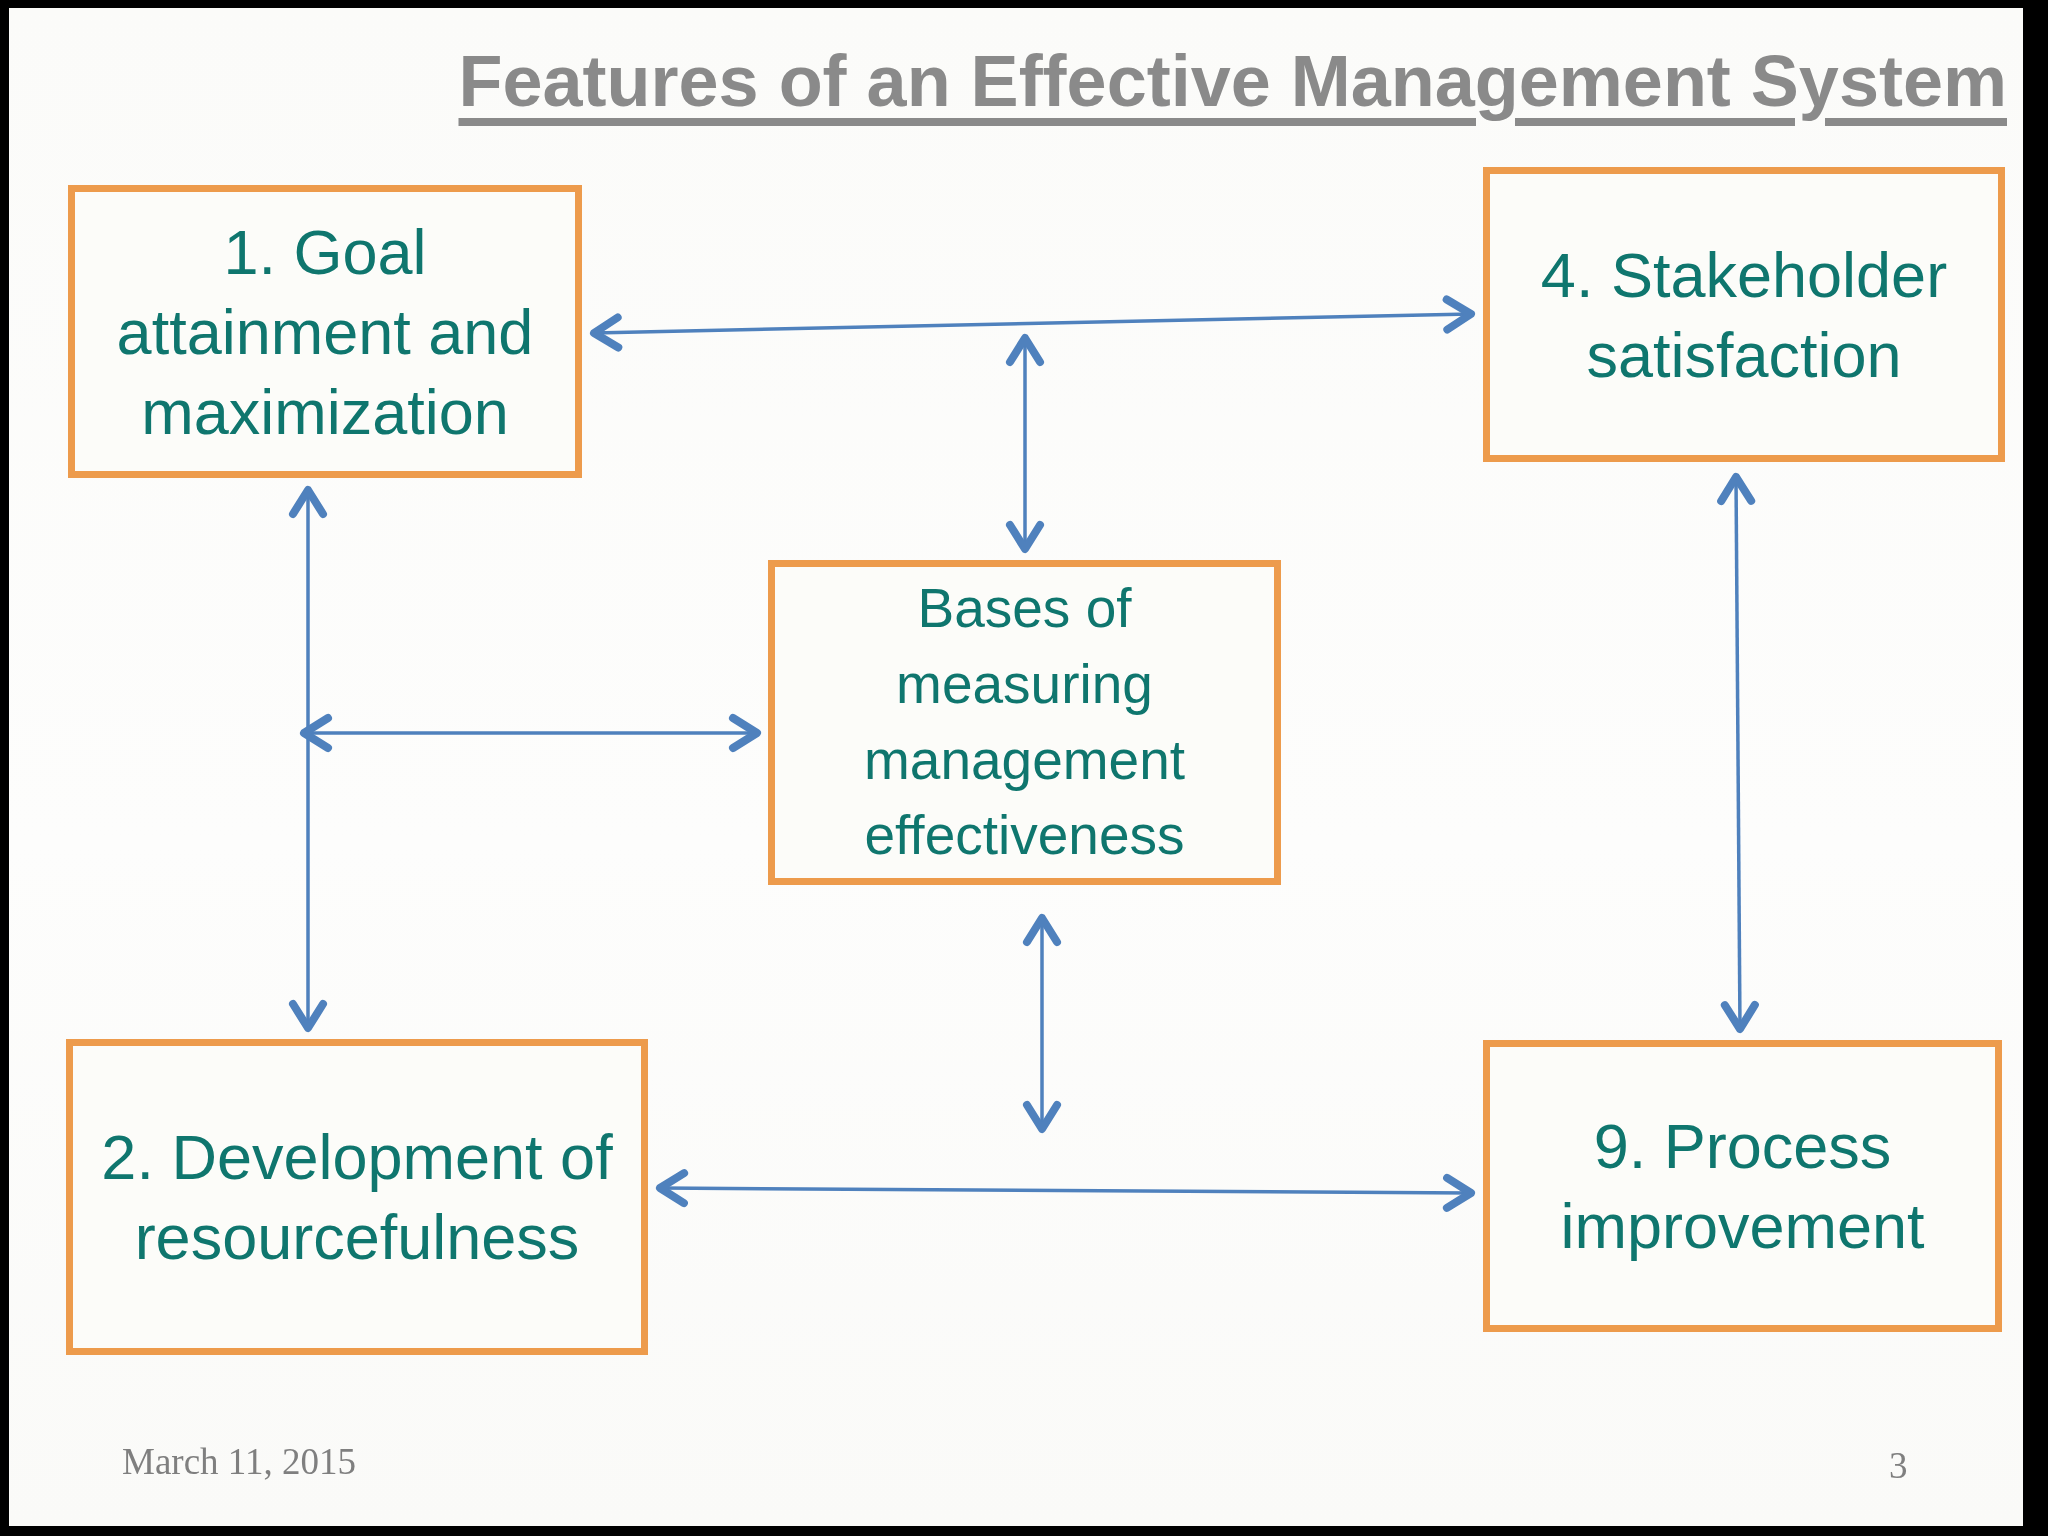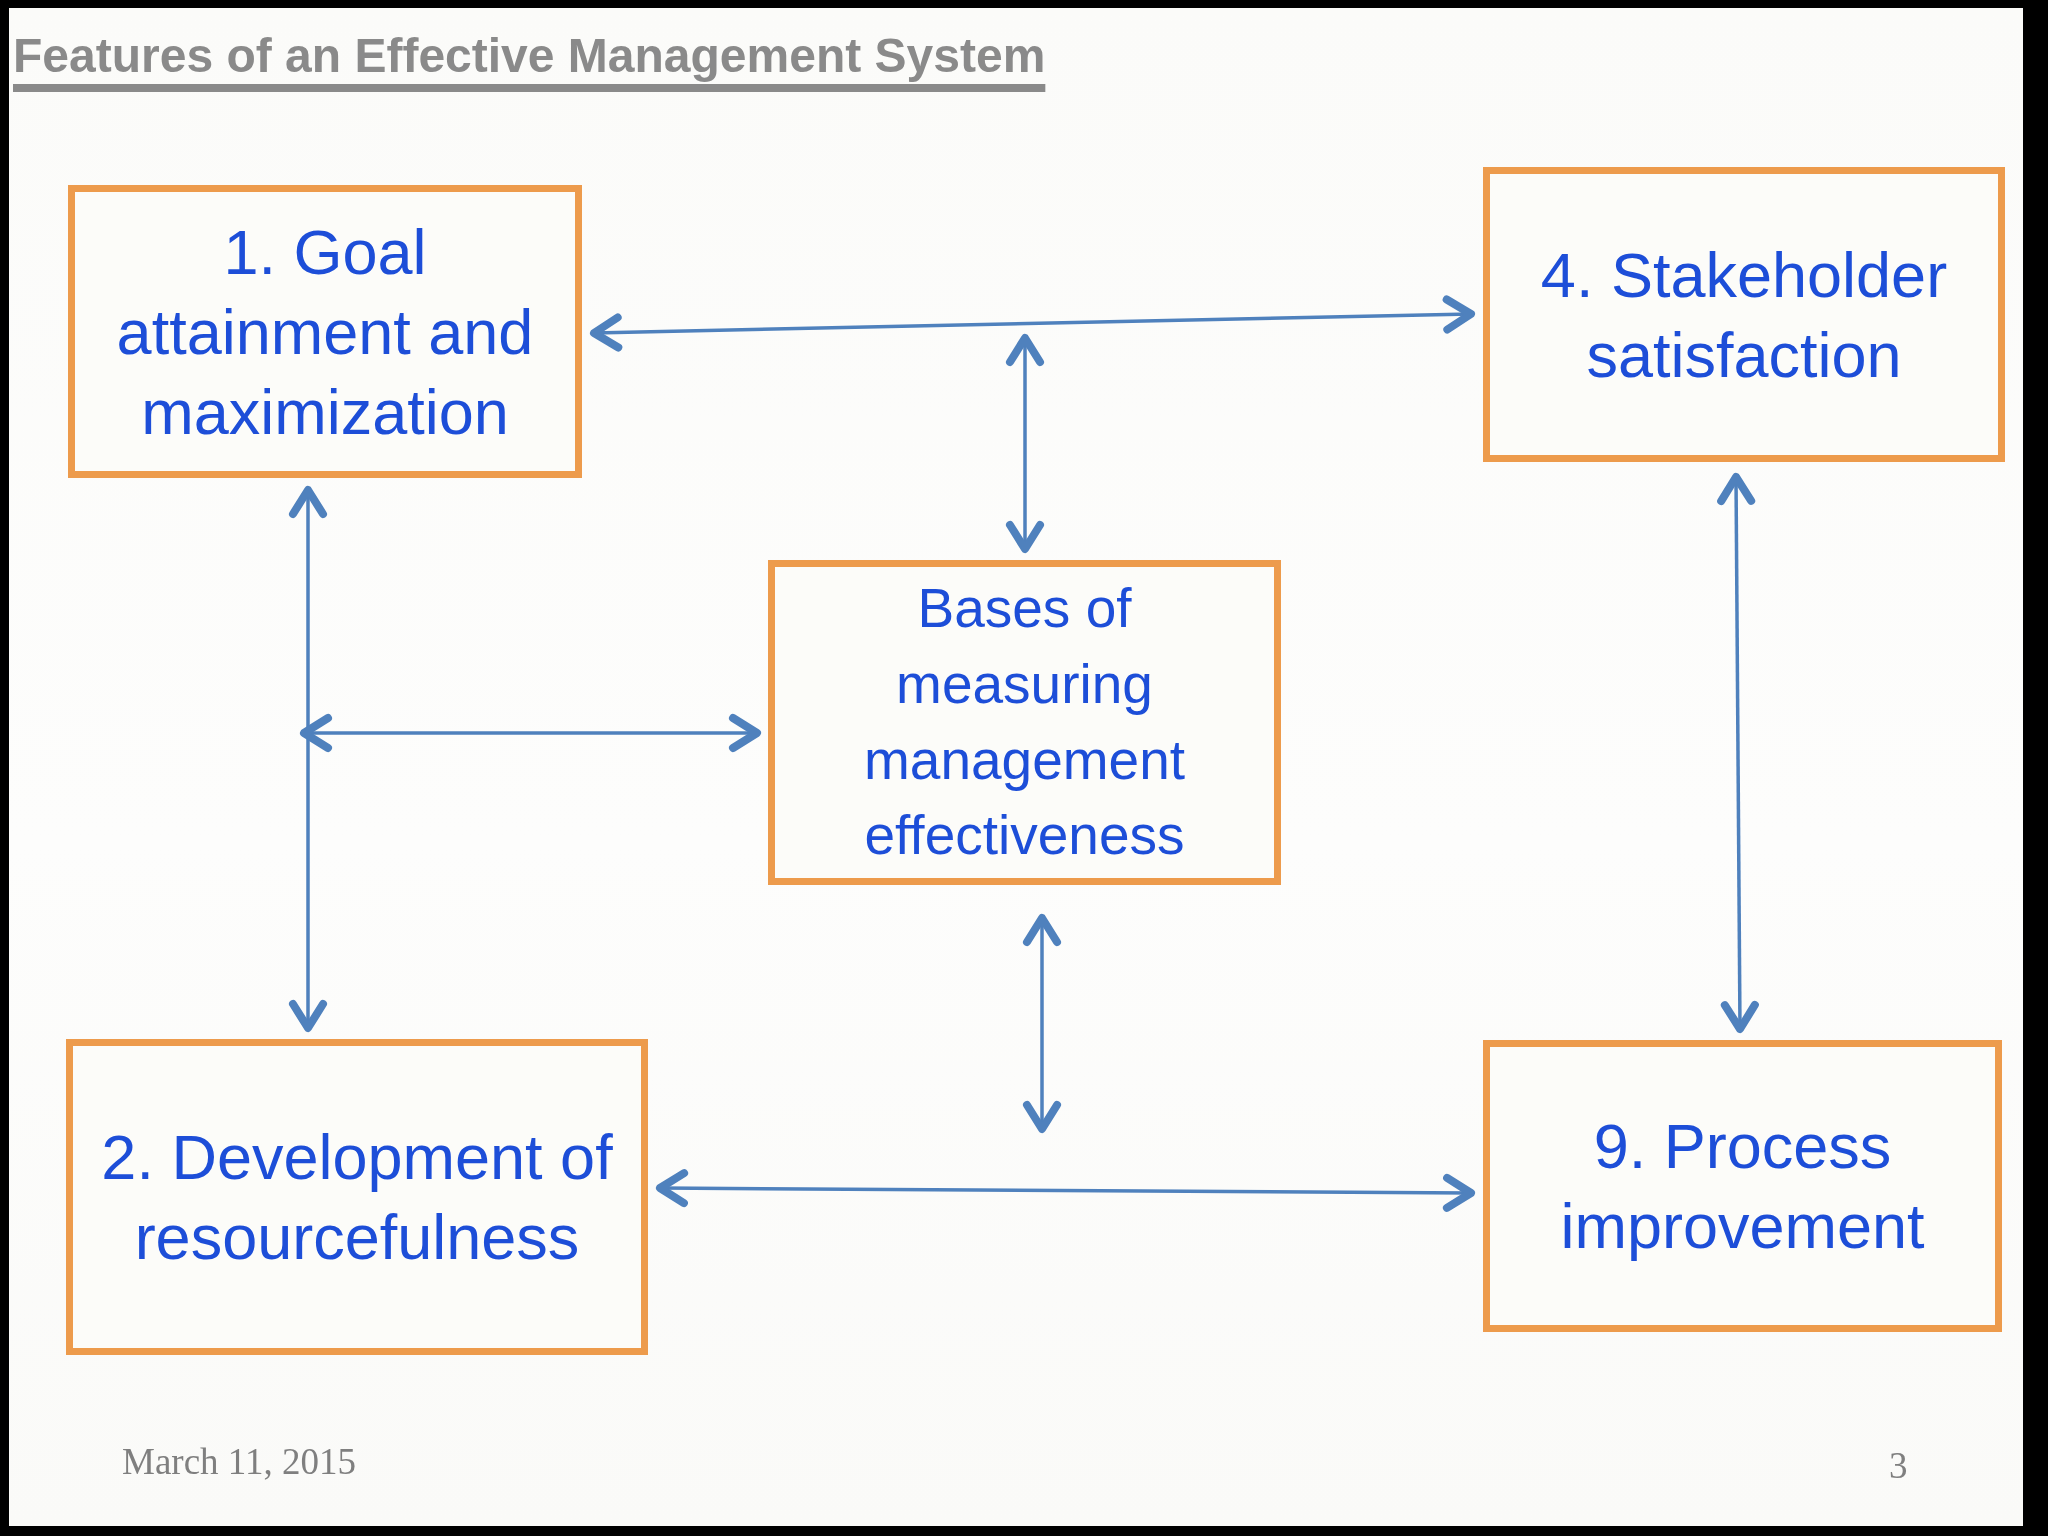--- a/index.html
+++ b/index.html
@@ -20,39 +20,39 @@
   .slide {
     position: absolute;
     left: 9px; top: 8px;
     width: 2014px; height: 1518px;
     background: linear-gradient(180deg, #fbfbf9 0%, #fdfdfc 55%, #fafaf8 100%);
   }
   .slide-title {
     position: absolute;
     left: 0; right: 0;
     top: 16px;
-    margin: 4px;
-    text-align: left;
-    font-size: 48px;
+    margin: 16px;
+    text-align: right;
+    font-size: 72px;
     font-weight: bold;
     color: #8a8a8a;
     text-decoration: underline;
     text-decoration-thickness: 8px;
     text-underline-offset: 12px;
     letter-spacing: 0px;
   }
   .node {
     position: absolute;
     border: 7px solid #ed9b4c;
     background: #fcfcf9;
     display: flex;
     align-items: center;
     justify-content: center;
     text-align: center;
-    color: #1d4ed8;
+    color: #0f766e;
     box-sizing: border-box;
   }
   .node .node-label {
     font-size: 63px;
     line-height: 1.27;
   }
   .node-bases .node-label {
     font-size: 55px;
     line-height: 1.38;
   }

